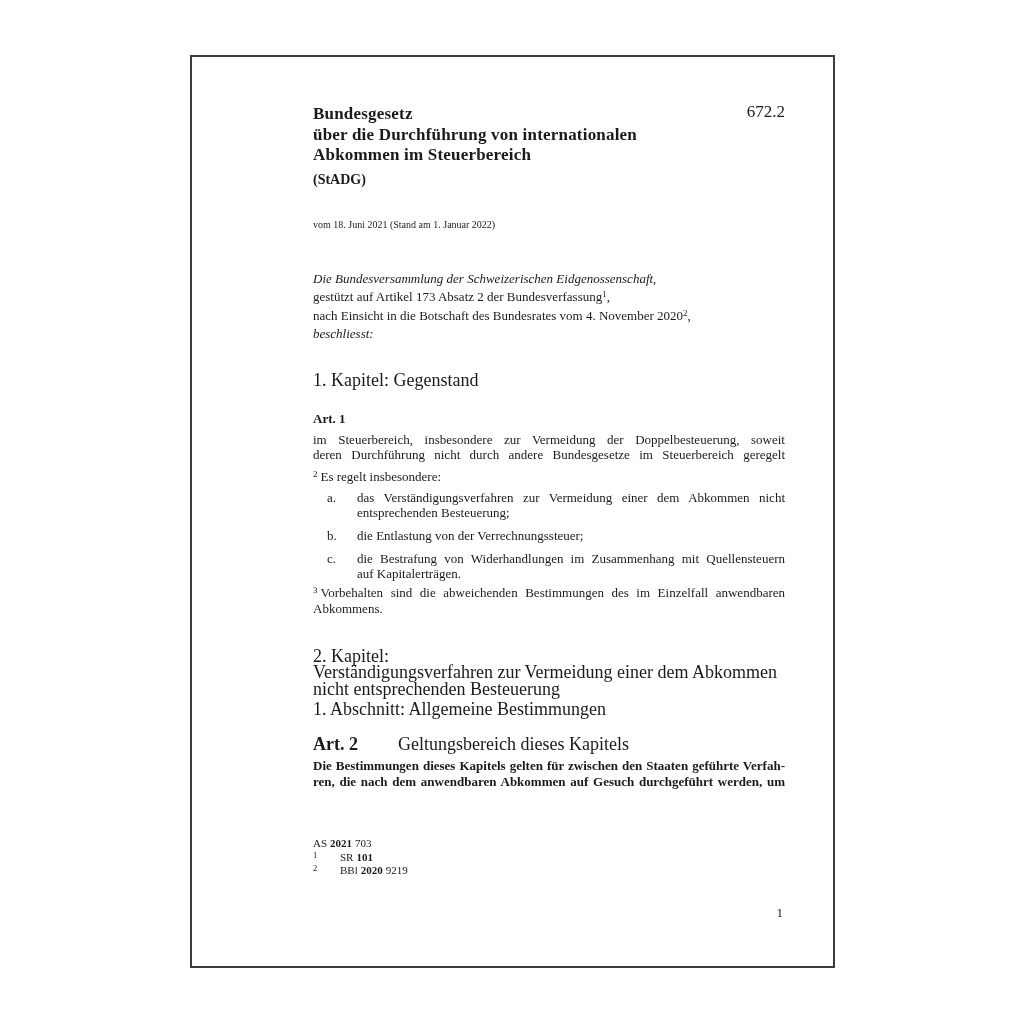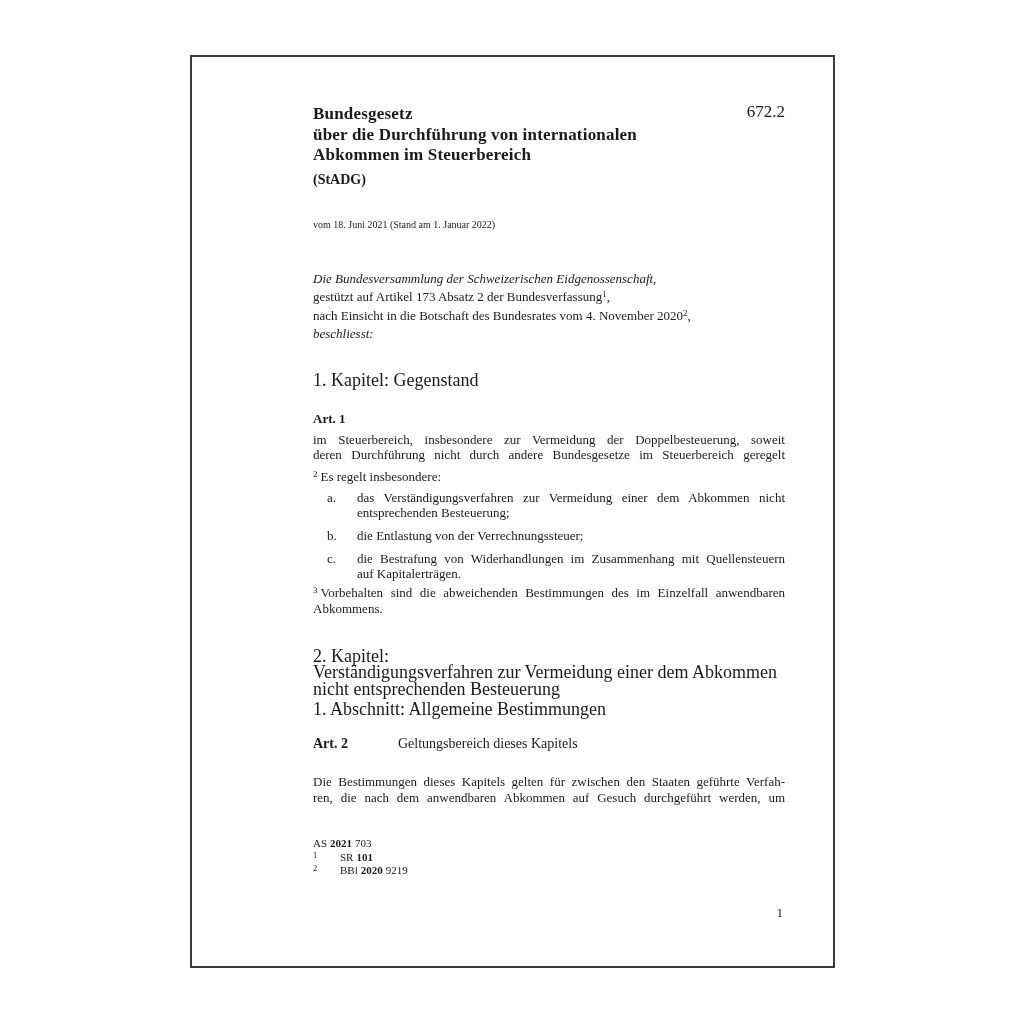--- a/index.html
+++ b/index.html
@@ -103,29 +103,29 @@
     top: 0;
   }
   .p3 { margin-top: 3px; }
   .ch2-heading {
     margin-top: 31px;
     line-height: 16.5px;
   }
   .abschnitt { margin-top: 4px; }
   .art2-line {
     margin-top: 18px;
-    font-size: 14px;
+    font-size: 18px;
     line-height: 16px;
   }
   .art2-label {
     display: inline-block;
     width: 85px;
     font-weight: bold;
   }
-  .art2-par { margin-top: 22px; }
+  .art2-par { margin-top: 6px; font-weight: bold; }
 
   .footnotes {
     position: absolute;
     left: 121px;
     top: 756px;
     width: 472px;
     font-size: 11px;
     line-height: 13.5px;
     margin-top: 24px;
   }

